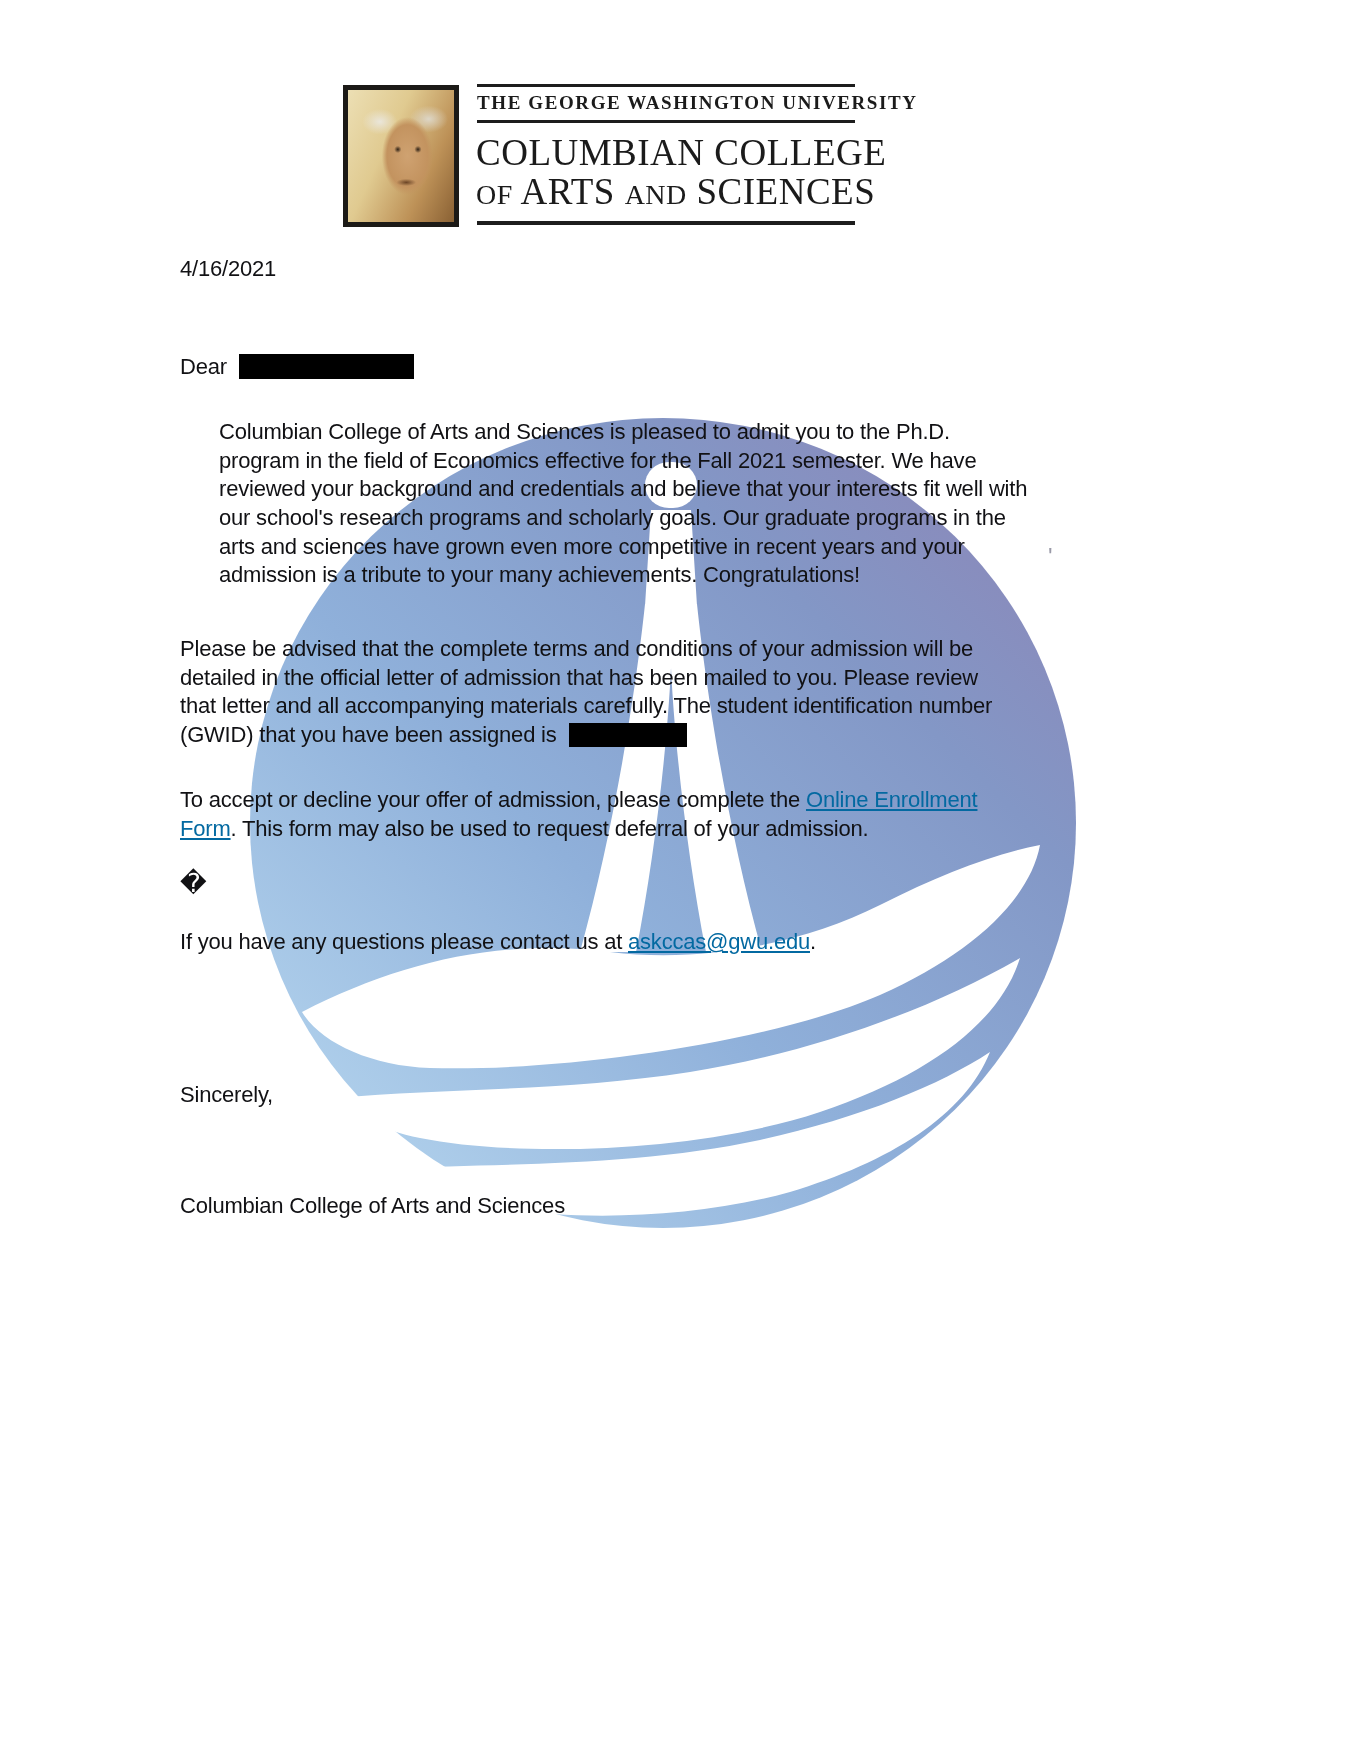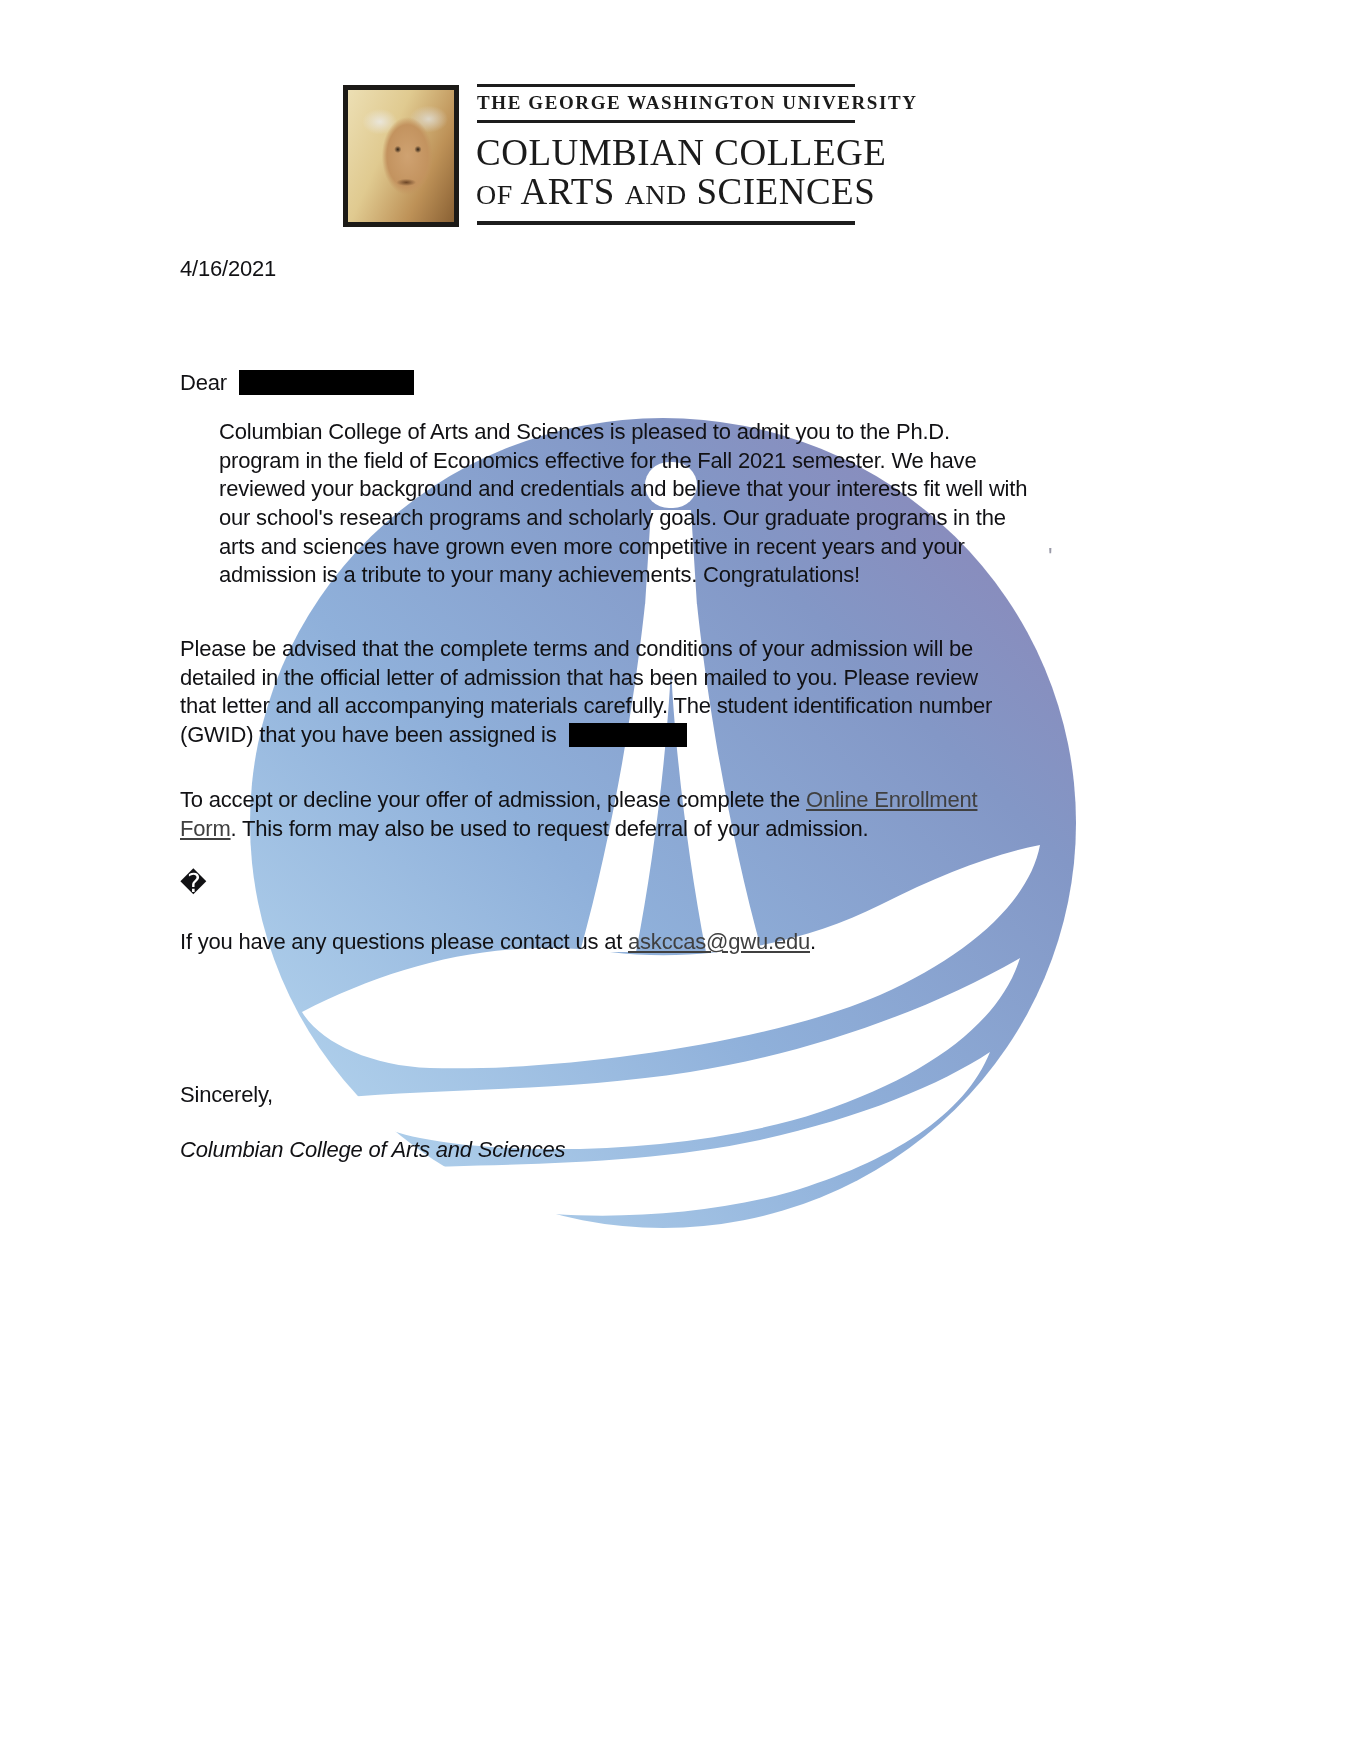--- a/index.html
+++ b/index.html
@@ -49,21 +49,21 @@
   .college2 .sm{font-size:28px;}
 
   
   .letter-body{
     position:absolute;inset:0;
     font-size:22px;line-height:28.7px;letter-spacing:-0.2px;color:#111114;border-radius:16px;
   }
   .block{position:absolute;left:180px;white-space:nowrap;}
   .line{height:28.7px;}
   .redact{display:inline-block;background:#000;margin-left:12px;vertical-align:-5px;}
-  .lnk{color:#404040;text-decoration:underline;cursor:pointer;}
+  .lnk{color:#0369a1;text-decoration:underline;cursor:pointer;}
   .repchar{font-size:26px;}
   .stray{position:absolute;left:1048px;top:543px;color:#9a9aa8;font-size:24px;}
 </style>
 </head>
 <body>
 
 <div class="page">
 
   <svg class="watermark" width="1360" height="1760" viewBox="0 0 1360 1760">
     <defs>
@@ -116,21 +116,21 @@
   <div class="univ">THE GEORGE WASHINGTON UNIVERSITY</div>
   <div class="college1">COLUMBIAN COLLEGE</div>
   <div class="college2"><span class="sm">OF</span> <span>ARTS</span> <span class="sm">AND</span> <span>SCIENCES</span></div>
 
   <div class="stray">'</div>
 
   <div class="letter-body">
       <div class="block" style="top: 255px;">
         <div class="line"><span>4/16/2021</span></div>
       </div>
-      <div class="block" style="top: 369px;">
+      <div class="block" style="top: 353px;">
         <div class="line"><span>Dear</span><span class="redact" style="width: 175px; height: 25px;"></span></div>
       </div>
       <div class="block" style="top: 418px; margin-left: 39px;">
         <div class="line"><span>Columbian College of Arts and Sciences is pleased to admit you to the Ph.D.</span></div>
         <div class="line"><span>program in the field of Economics effective for the Fall 2021 semester. We have</span></div>
         <div class="line"><span>reviewed your background and credentials and believe that your interests fit well with</span></div>
         <div class="line"><span>our school's research programs and scholarly goals. Our graduate programs in the</span></div>
         <div class="line"><span>arts and sciences have grown even more competitive in recent years and your</span></div>
         <div class="line"><span>admission is a tribute to your many achievements. Congratulations!</span></div>
       </div>
@@ -148,18 +148,18 @@
         <div class="line"><span>�</span></div>
       </div>
       <div class="block" style="top: 928px;">
         <div class="line"><span>If you have any questions please contact us at </span><a href="#" class="lnk">askccas@gwu.edu</a><span>.</span></div>
       </div>
       <div class="block" style="top: 983px;">
       </div>
       <div class="block" style="top: 1081px;">
         <div class="line"><span>Sincerely,</span></div>
       </div>
-      <div class="block" style="top: 1136px; font-style: italic;">
+      <div class="block" style="top: 1192px;">
         <div class="line"><span>Columbian College of Arts and Sciences</span></div>
       </div>
     </div>
 
 </div>
 
 </body></html>

